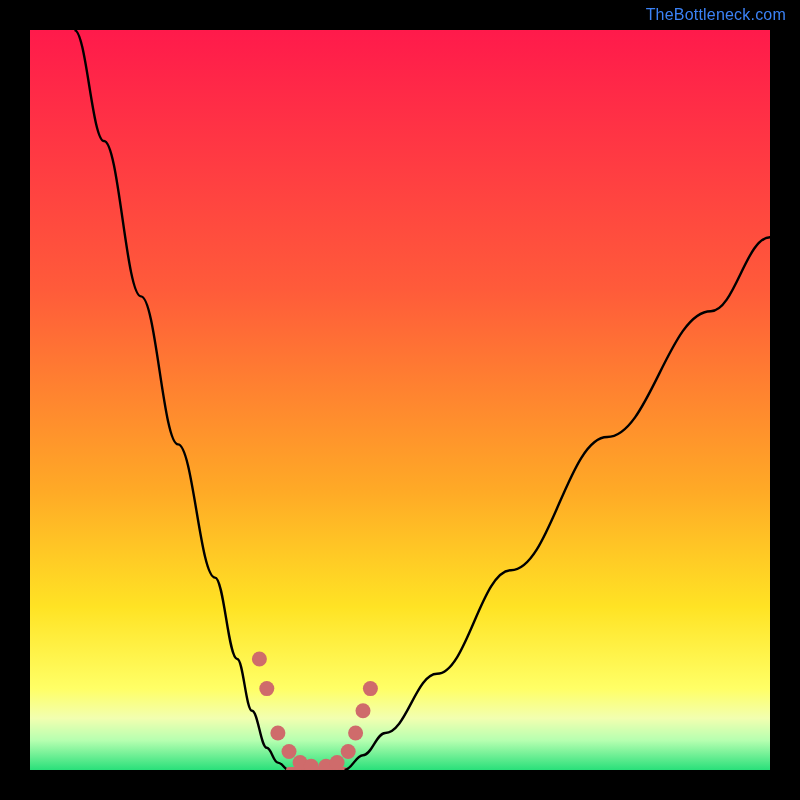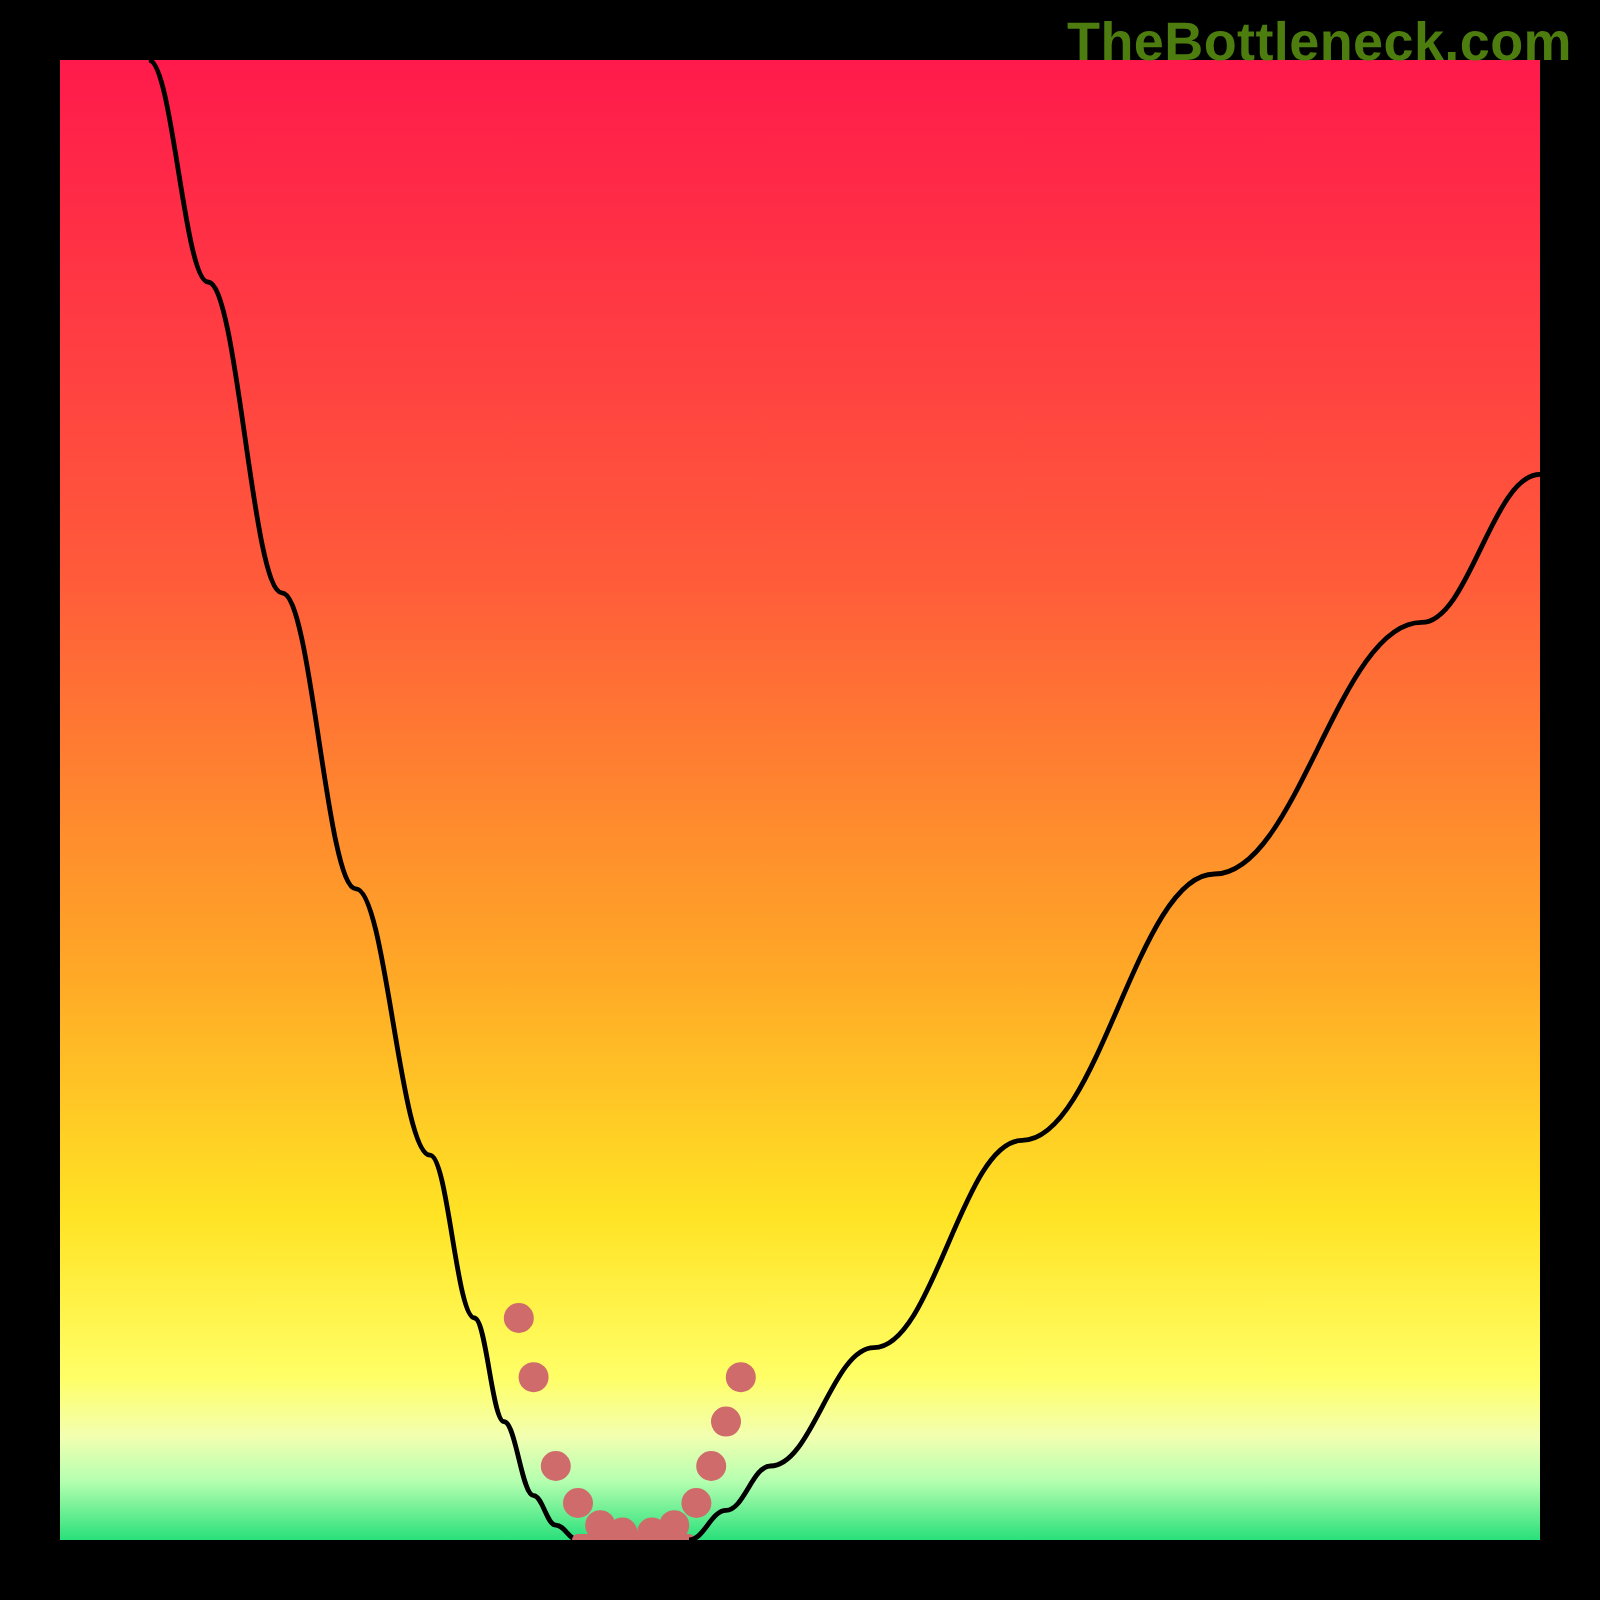--- a/index.html
+++ b/index.html
@@ -34,24 +34,23 @@
       var(--c4) 89%,
       var(--c5) 93%,
       var(--c6) 96%,
       var(--c7) 100%
     );
   }
   .watermark {
     position: absolute;
     top: 6px;
     right: 14px;
-    color: #4d7c0f;
-    font-size: 27px;
+    color: #3b82f6;
+    font-size: 16px;
     letter-spacing: 0.2px;
-    font-weight: bold;
   }
   svg.curve {
     position: absolute;
     left: 0;
     top: 0;
     width: 740px;
     height: 740px;
   }
   .dots circle {
     fill: var(--dot);

